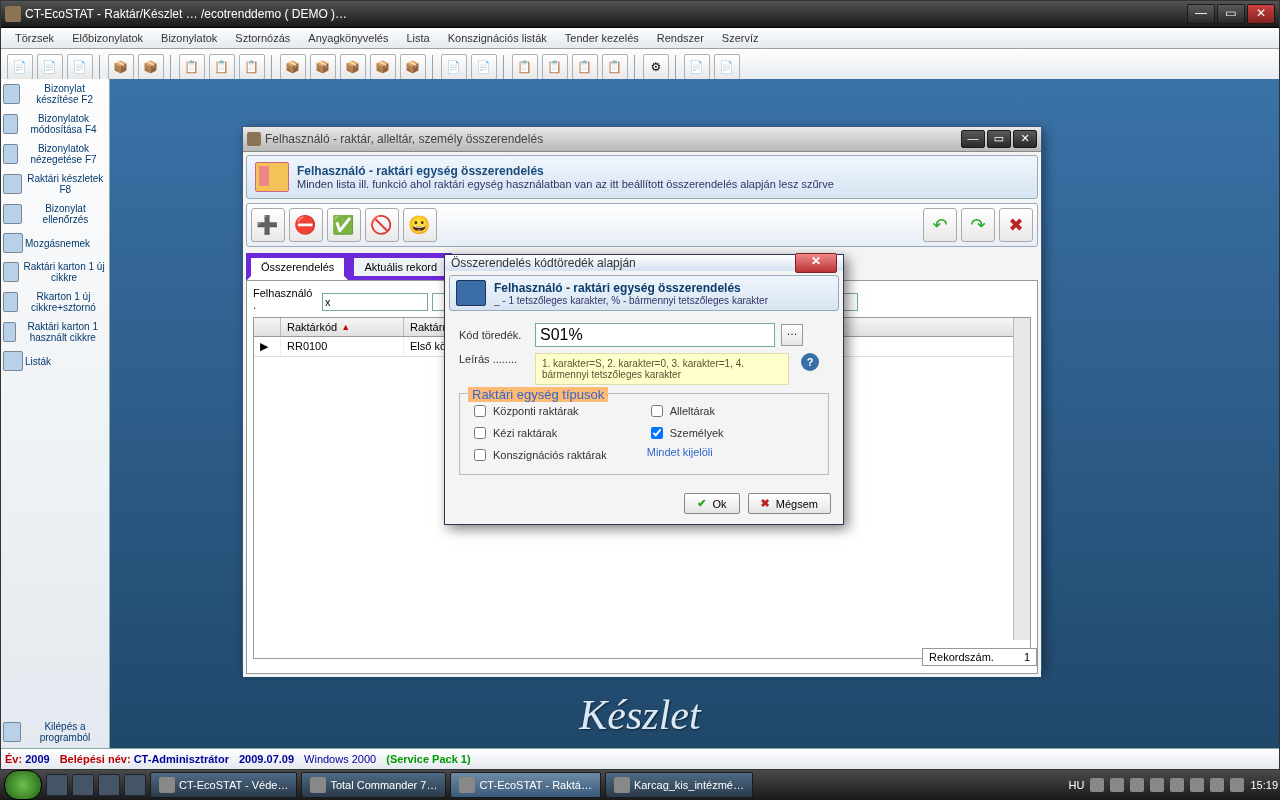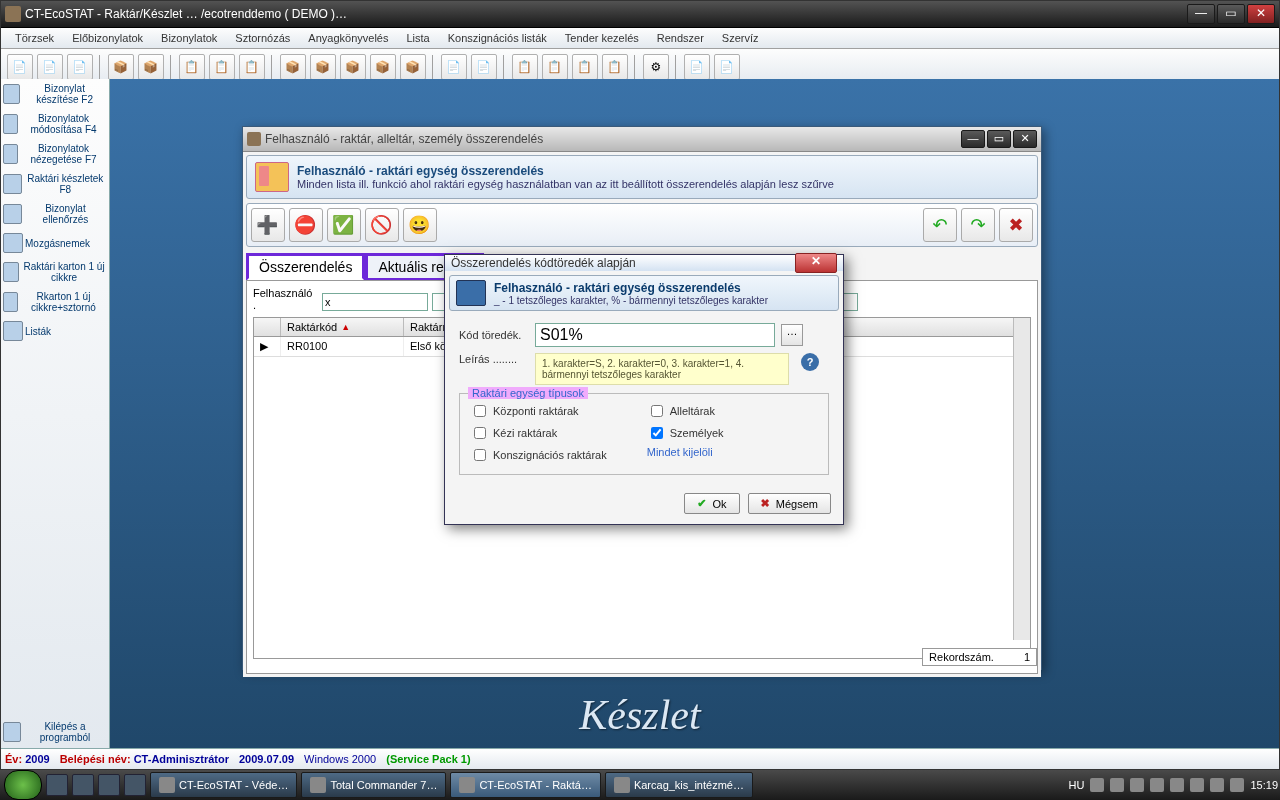--- a/index.html
+++ b/index.html
@@ -35,21 +35,21 @@
 .banner-ico{width:32px;height:28px;background:#f4c258;border:1px solid #c68;border-radius:2px;position:relative}
 .banner-ico::before{content:"";position:absolute;left:3px;top:3px;width:10px;height:20px;background:#e88;border-radius:1px}
 .banner-text .bt1{font-weight:bold;color:#1a4b7c;font-size:12px}
 .banner-text .bt2{color:#336;font-size:11px}
 .actionbar{margin-top:4px;border:1px solid #9ab;background:linear-gradient(#fff,#e8eef6);padding:4px;display:flex;gap:4px;border-radius:3px}
 .act-btn{width:32px;height:32px;border:1px solid #aaa;background:linear-gradient(#fff,#e8e8e8);border-radius:3px;display:flex;align-items:center;justify-content:center;font-size:18px;cursor:pointer}
 .act-plus{color:#2a2}
 .act-minus{color:#b22}
 .act-spacer{flex:1}
 .tabs{margin-top:6px;display:flex;gap:0}
-.tab{padding:3px 10px;border:3px solid #6d28d9;background:#eef2f8;font-size:14px;cursor:pointer}
+.tab{padding:3px 10px;border:5px solid #6d28d9;background:#eef2f8;font-size:11px;cursor:pointer}
 .tab.active{background:#fff;border-bottom-color:#fff;font-weight:normal}
 .tabbody{border:1px solid #999;background:#fff;padding:6px;height:380px;margin-top:-1px;position:relative}
 .filterrow{display:flex;align-items:flex-end;gap:4px;margin-bottom:6px}
 .filterrow label{width:65px}
 .filterrow input{border:1px solid #7a9;padding:2px;font-size:11px}
 .grid{border:1px solid #999;background:#fff}
 .grid-head{display:flex;background:linear-gradient(#f6f6f6,#e0e0e0);border-bottom:1px solid #999}
 .gh{padding:3px 6px;border-right:1px solid #bbb;font-size:11px;display:flex;align-items:center;gap:4px}
 .grid-row{display:flex;border-bottom:1px solid #ddd}
 .gc{padding:3px 6px;border-right:1px solid #eee;font-size:11px}
@@ -65,21 +65,21 @@
 .dlg-banner-text .bt1{font-weight:bold;color:#0a3b6c;font-size:12px}
 .dlg-banner-text .bt2{color:#336;font-size:10px}
 .dlg-body{padding:8px 14px}
 .dlg-row{display:flex;align-items:center;gap:6px;margin-bottom:6px}
 .dlg-row .lbl{width:70px;color:#333}
 .dlg-row input{border:1px solid #7a9;padding:2px 4px;font-size:16px;width:230px}
 .dlg-btn-small{width:20px;height:20px;border:1px solid #999;background:linear-gradient(#fff,#e4e4e4);cursor:pointer;text-align:center}
 .hint-box{background:#ffffcc;border:1px solid #dda;padding:4px 6px;font-size:10px;width:240px;color:#553}
 .help-ico{width:18px;height:18px;border-radius:9px;background:#3a6ea8;color:#fff;text-align:center;line-height:18px;font-weight:bold;margin-left:6px}
 .fieldset{border:1px solid #bbb;margin-top:8px;padding:8px 10px 6px 10px;position:relative}
-.fieldset .legend{position:absolute;top:-7px;left:8px;background:#f0abfc;padding:0 4px;color:#36c;font-size:11px}
+.fieldset .legend{position:absolute;top:-7px;left:8px;background:#fdba74;padding:0 4px;color:#36c;font-size:13px}
 .fs-grid{display:flex;gap:40px}
 .fs-col label{display:flex;align-items:center;gap:4px;font-size:11px;margin-bottom:4px;color:#333}
 .fs-col input[type=checkbox]{width:12px;height:12px}
 .link{color:#36c;cursor:pointer}
 .dlg-buttons{display:flex;justify-content:flex-end;gap:8px;padding:10px 12px}
 .push-btn{border:1px solid #888;background:linear-gradient(#fff,#e4e4e4);padding:3px 12px;display:flex;align-items:center;gap:6px;cursor:pointer;border-radius:2px;font-size:11px}
 .ok-ico{color:#2a2;font-weight:bold}
 .cancel-ico{color:#b22;font-weight:bold}
 
 .taskbar{position:absolute;left:0;bottom:0;width:1280px;height:30px;background:linear-gradient(#4a4a4a,#1a1a1a);display:flex;align-items:center;padding:0 4px;gap:4px}
@@ -178,20 +178,24 @@
       <div class="side-item">
           <div class="side-ico"></div>
           <span>Raktári karton 1 új cikkre</span>
         </div>
       <div class="side-item">
           <div class="side-ico"></div>
           <span>Rkarton 1 új cikkre+sztornó</span>
         </div>
       <div class="side-item">
           <div class="side-ico"></div>
+          <span>Raktári karton 1 használt cikkre</span>
+        </div>
+      <div class="side-item">
+          <div class="side-ico"></div>
           <span>Listák</span>
         </div>
       <div style="flex:1"></div>
       <div class="side-item" style="position:absolute;bottom:2px;left:0;right:0">
           <div class="side-ico"></div>
           <span>Kilépés a programból</span>
         </div>
     </div>
     <div class="version">DB v.238.0 [ZR]</div>
     <div class="big-title">Készlet</div>

